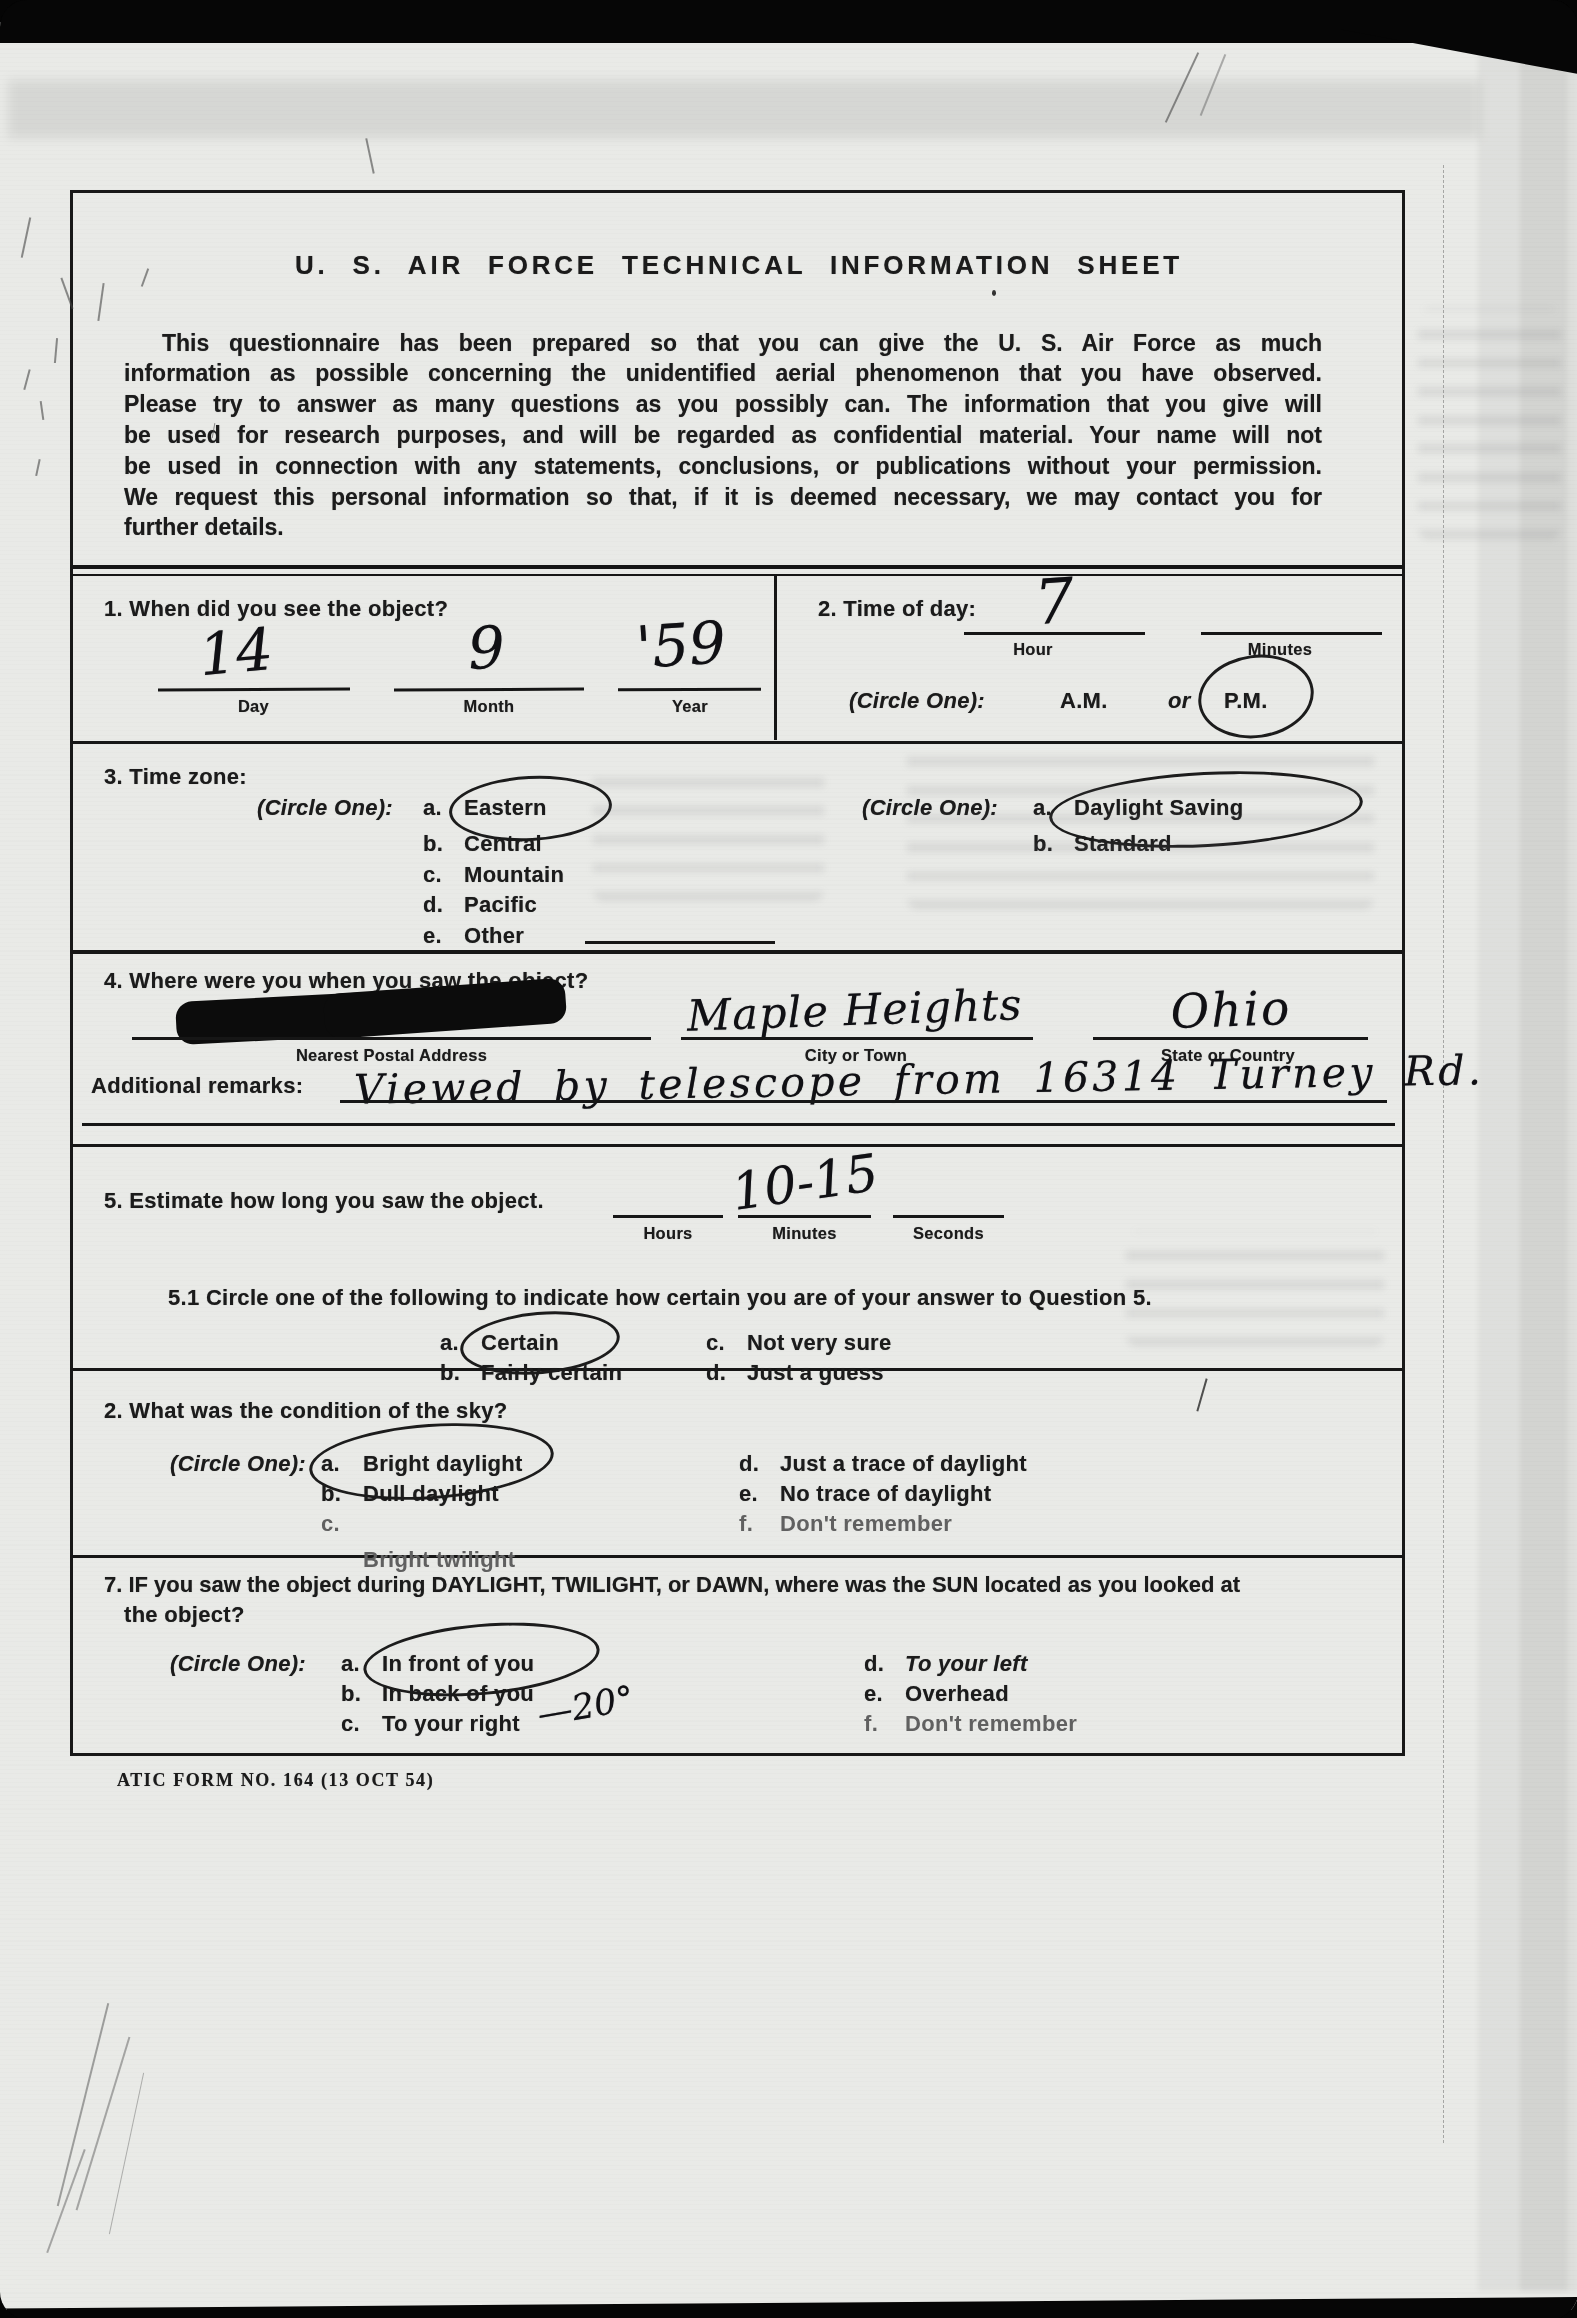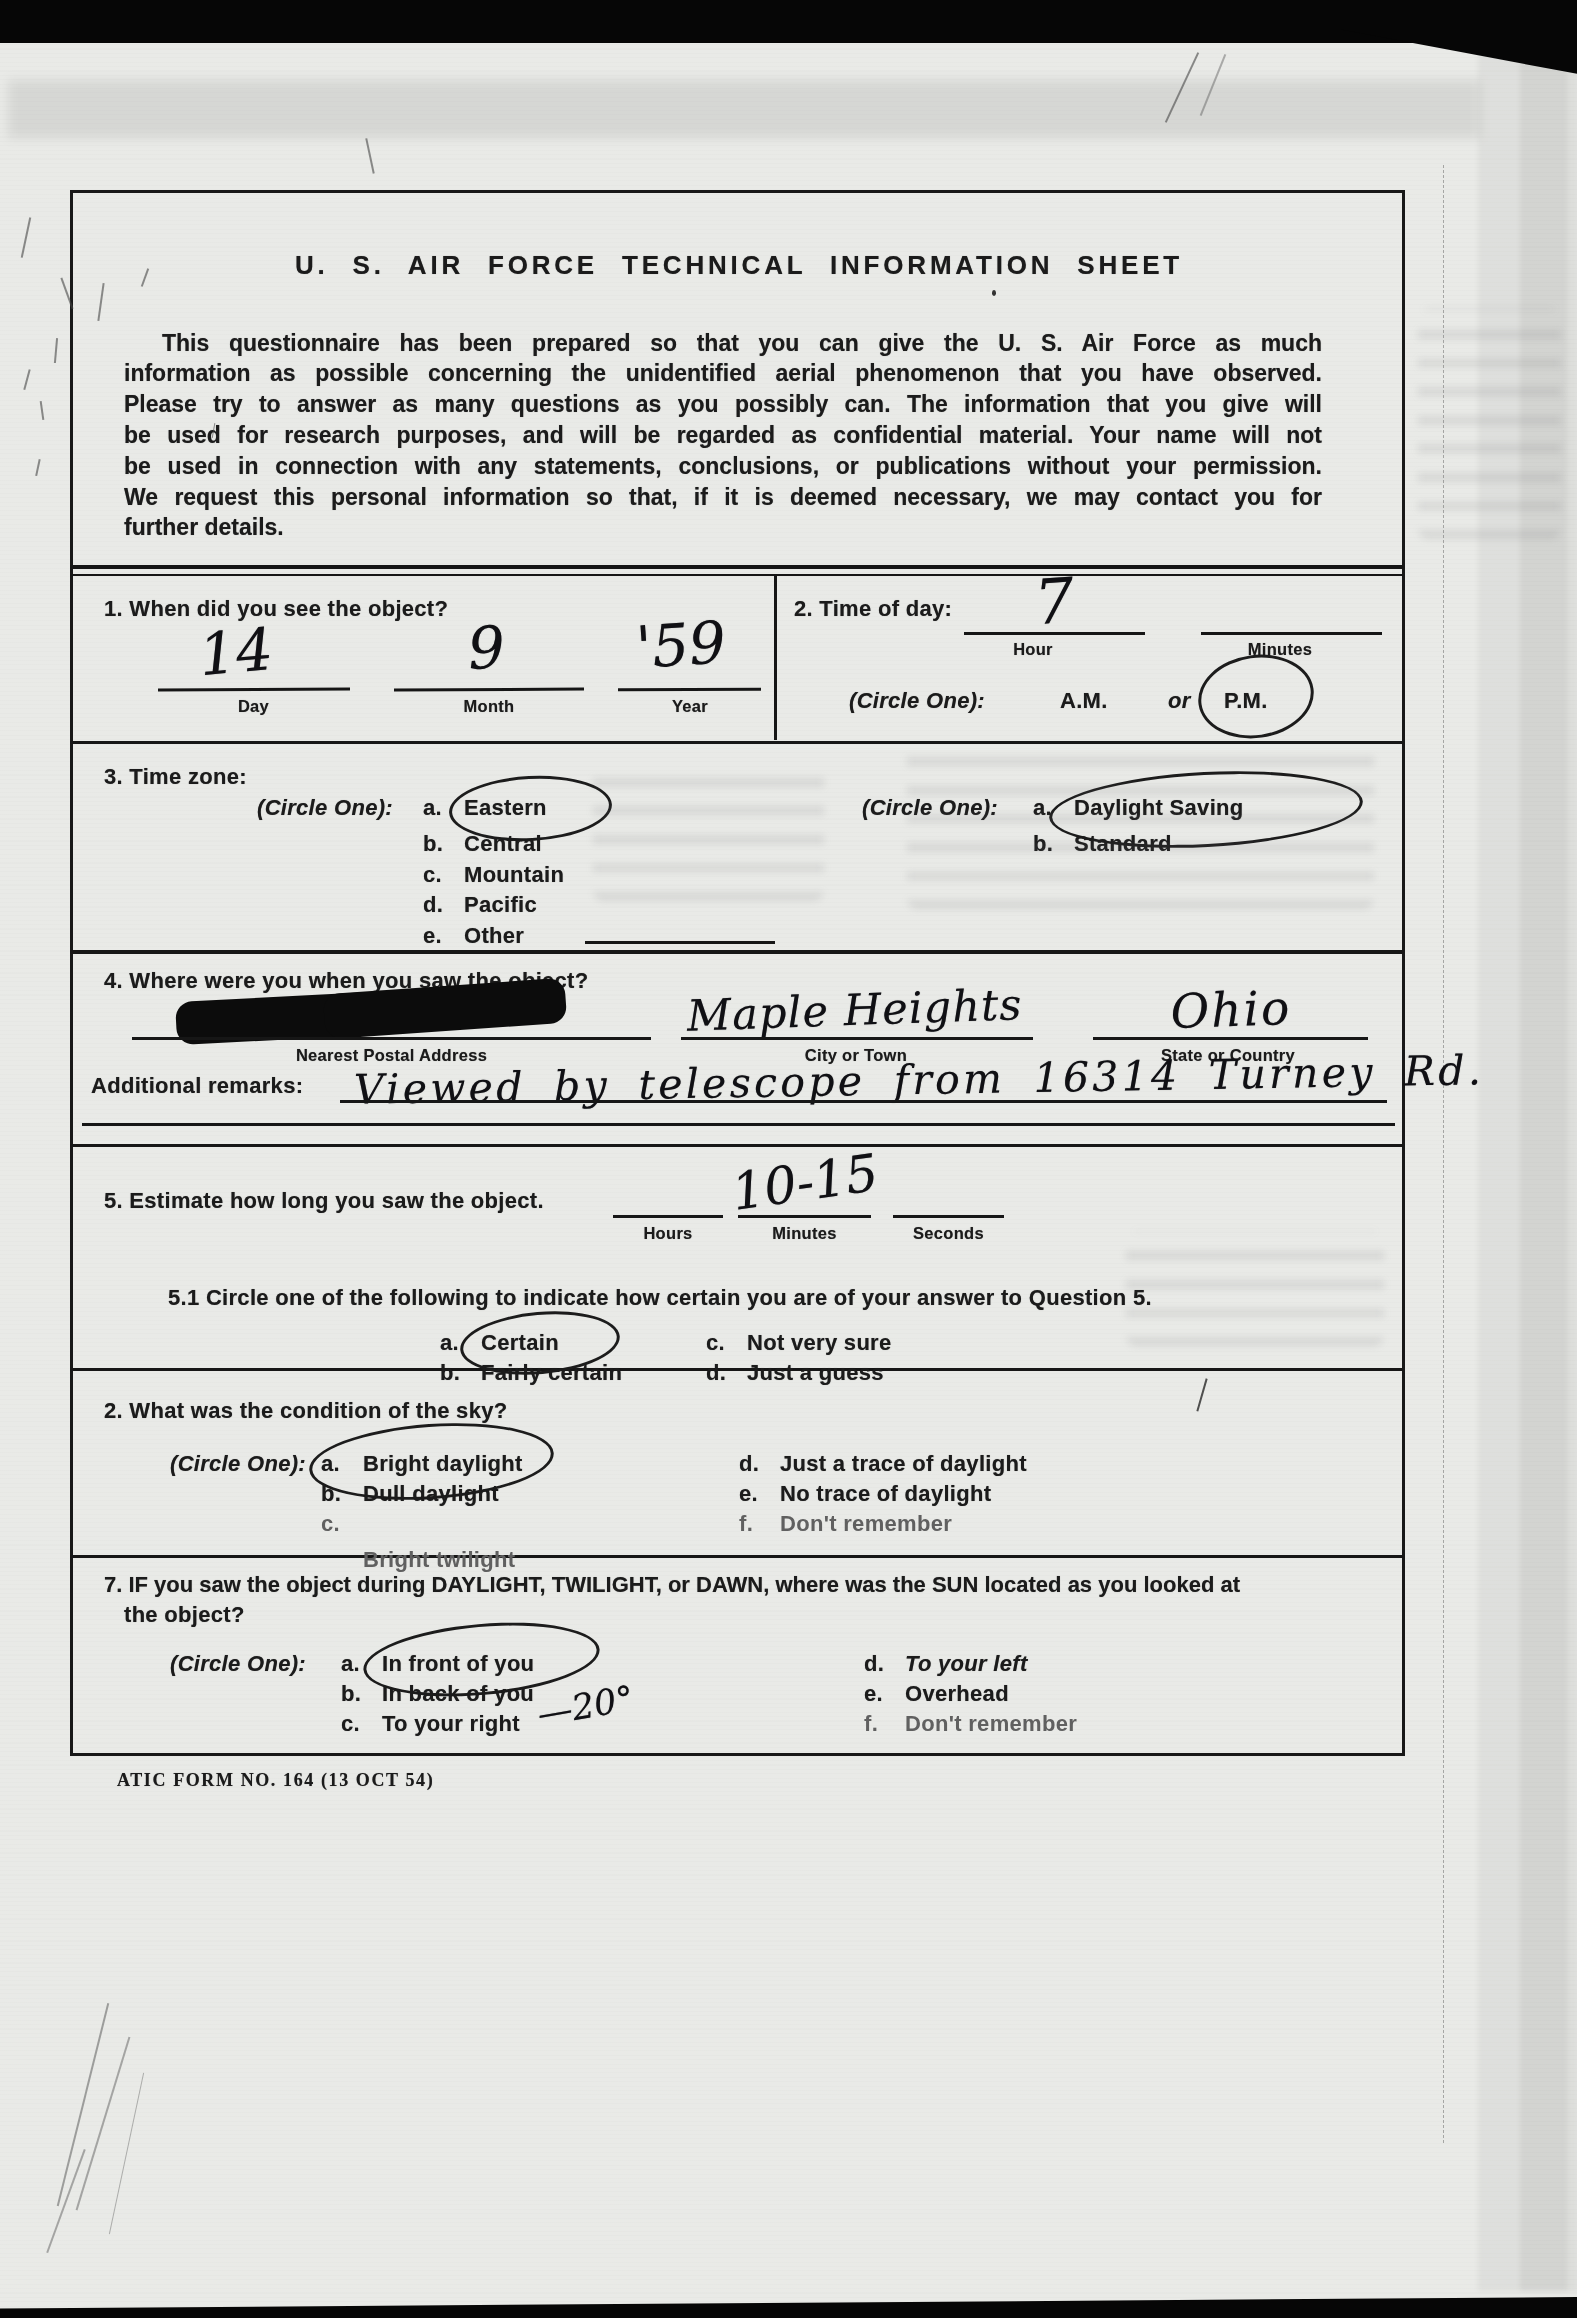--- a/index.html
+++ b/index.html
@@ -1,17 +1,17 @@
 <!DOCTYPE html>
 <html style="font-size:8.8px"><head>
 <meta charset="utf-8">
 <style>
   html,body{margin:0;padding:0;background:#050505;}
   .page{position:relative;width:1578px;height:2319px;background:#050505;overflow:hidden;
-        font-family:"Liberation Sans",sans-serif;}
+        font-family:"Liberation Sans",sans-serif;border-radius:27px;}
   .abs{position:absolute;}
   .paper{left:0;top:22px;width:1578px;height:2288px;background:#e9eae7;}
   .texture{left:0;top:22px;width:1578px;height:2288px;
      background:repeating-linear-gradient(180deg,rgba(0,0,0,0.013) 0 1.1px,transparent 1.1px 4.4px);}
   .ft{font-family:"Liberation Sans",sans-serif;font-weight:700;color:#1b1b1b;
       text-shadow:0 0 0.7px rgba(25,25,25,.5);}
   .q{font-size:22px;letter-spacing:0.3px;white-space:nowrap;}
   .sm{font-size:16.5px;letter-spacing:0.3px;white-space:nowrap;text-align:center;}
   .serifft{font-family:"Liberation Serif",serif;}
   .rule{background:#161616;height:2.7px;}
@@ -74,21 +74,21 @@
   <div class="abs script center" style="left:192px;top:618px;width:88px;font-size:58px;transform:rotate(-5deg);">14</div>
   <div class="abs script center" style="left:451px;top:614px;width:71px;font-size:58px;transform:rotate(-3deg);">9</div>
   <div class="abs script center" style="left:626px;top:611px;width:110px;font-size:58px;transform:rotate(-4deg);">'59</div>
   <div class="abs rule" style="left:158px;top:688px;width:192px;transform:rotate(-.3deg);"></div>
   <div class="abs rule" style="left:394px;top:688px;width:190px;transform:rotate(-.3deg);"></div>
   <div class="abs rule" style="left:618px;top:688px;width:143px;transform:rotate(-.3deg);"></div>
   <div class="abs ft sm" style="left:215px;top:697px;width:77px;">Day</div>
   <div class="abs ft sm" style="left:434px;top:697px;width:110px;">Month</div>
   <div class="abs ft sm" style="left:635px;top:697px;width:110px;">Year</div>
 
-  <div class="abs ft q" style="left:794px;top:596px;text-align:right;">2. Time of day:</div>
+  <div class="abs ft q" style="left:818px;top:596px;text-align:right;">2. Time of day:</div>
   <div class="abs script center" style="left:1005px;top:565px;width:99px;font-size:62px;transform:rotate(-4deg);">7</div>
   <div class="abs rule" style="left:964px;top:632px;width:181px;"></div>
   <div class="abs rule" style="left:1201px;top:632px;width:181px;"></div>
   <div class="abs ft sm" style="left:989px;top:640px;width:88px;">Hour</div>
   <div class="abs ft sm" style="left:1225px;top:640px;width:110px;">Minutes</div>
   <div class="abs ft q" style="left:849px;top:688px;font-style:italic;">(Circle One):</div>
   <div class="abs ft q" style="left:1060px;top:688px;">A.M.</div>
   <div class="abs ft q" style="left:1168px;top:688px;font-style:italic;">or</div>
   <div class="abs ft q" style="left:1224px;top:688px;">P.M.</div>
   <div class="abs ell" style="left:1198px;top:655px;width:110px;height:77px;transform:rotate(-8deg);"></div>

